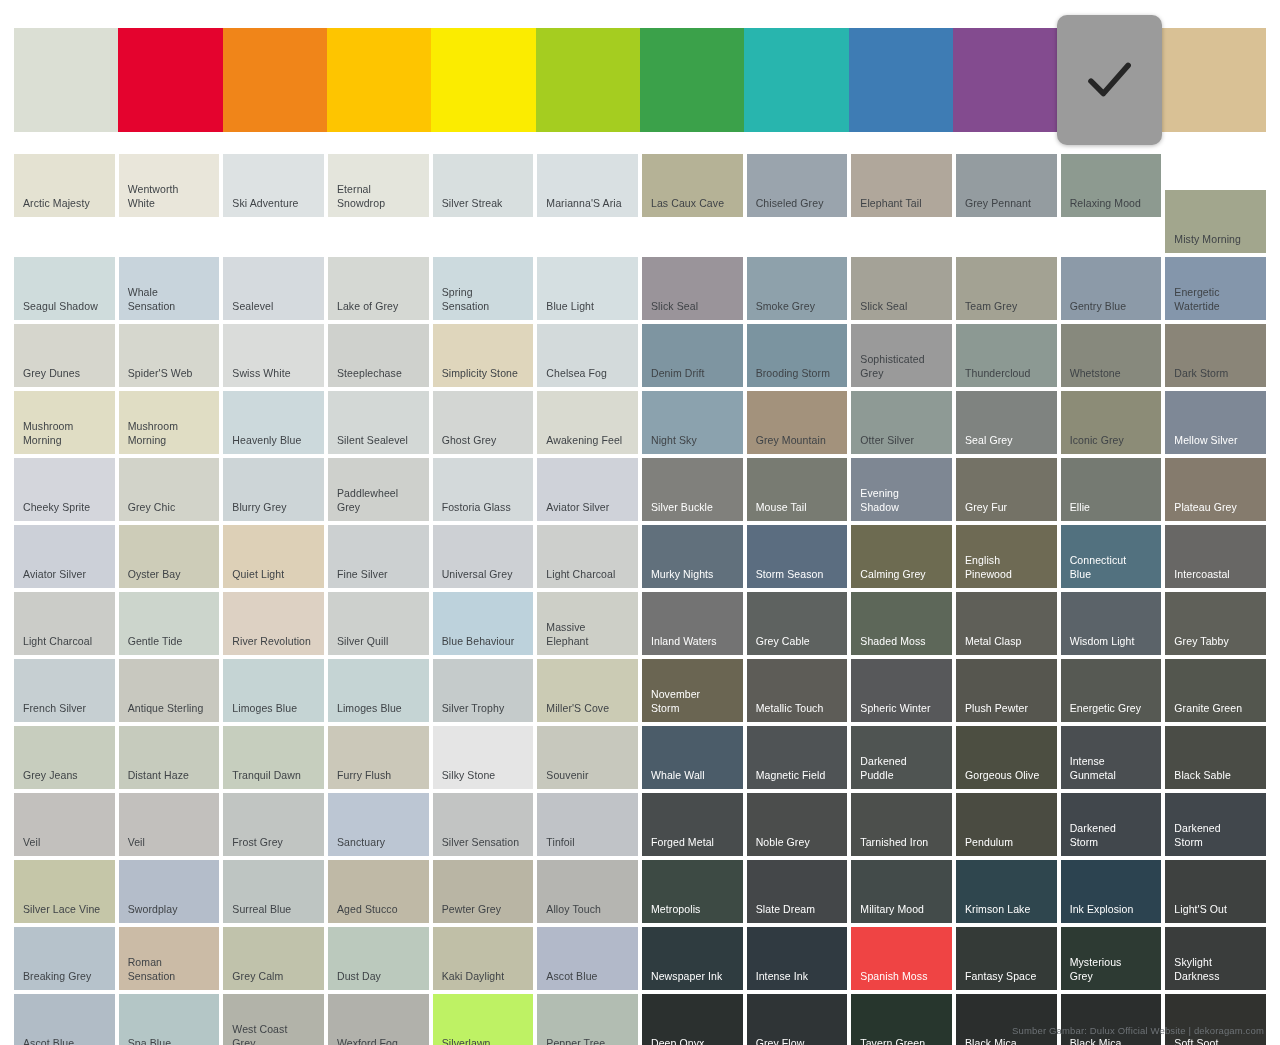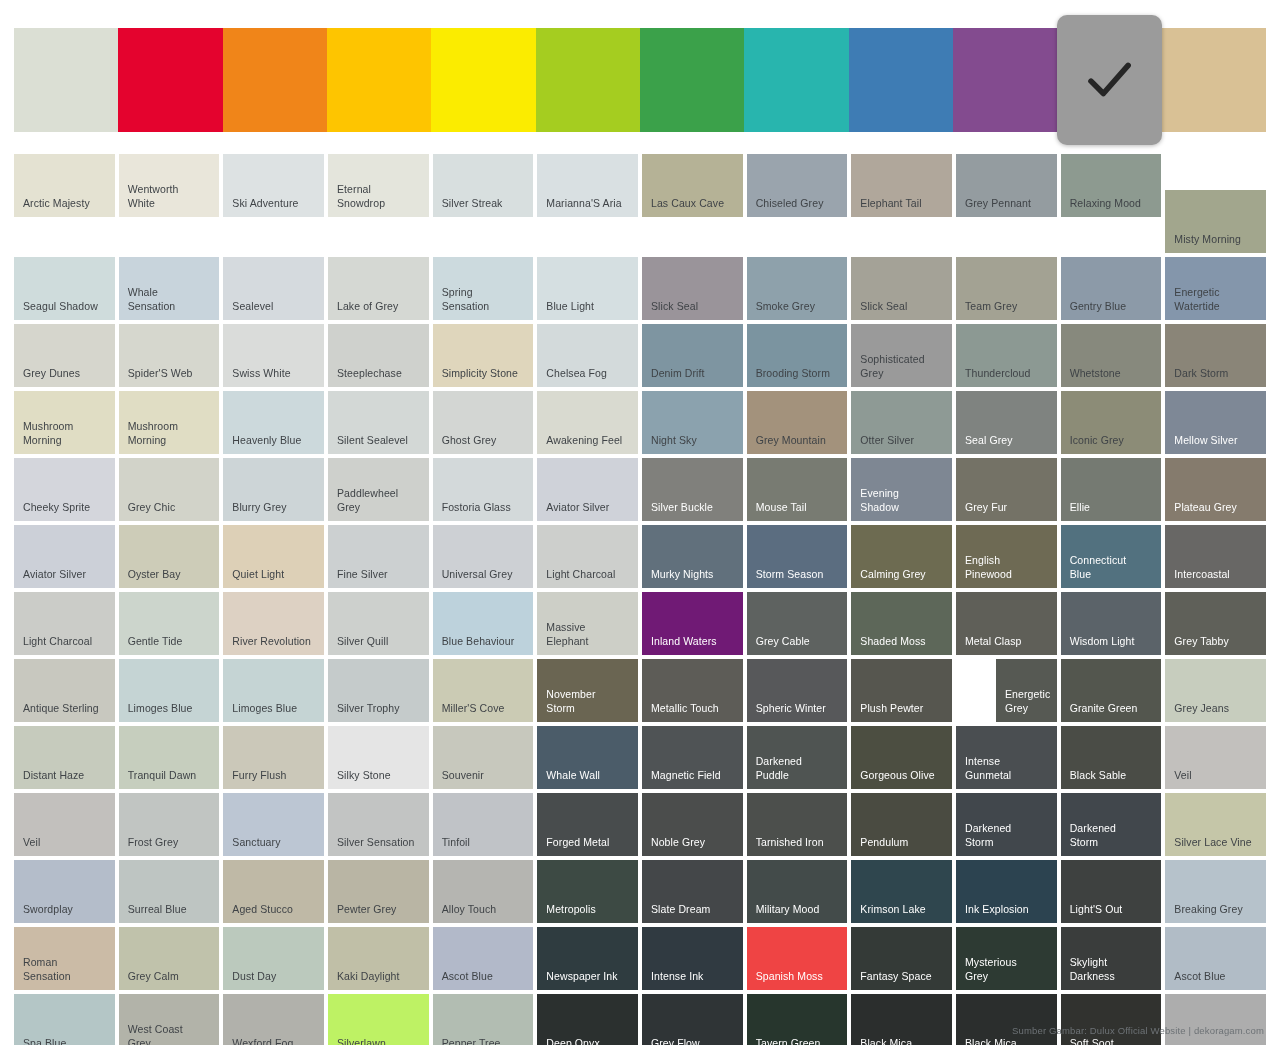--- a/index.html
+++ b/index.html
@@ -356,37 +356,40 @@
       <div class="swatch" style="background: rgb(205, 208, 205);">
         <span class="swatch-label">Silver Quill</span>
       </div>
       <div class="swatch" style="background: rgb(189, 210, 220);">
         <span class="swatch-label">Blue Behaviour</span>
       </div>
       <div class="swatch" style="background: rgb(205, 207, 199);">
         <span class="swatch-label">Massive
 Elephant</span>
       </div>
-      <div class="swatch light-text" style="background: #701a75;">
+      <div class="swatch light-text" style="background: #737373;">
         <span class="swatch-label">Inland Waters</span>
       </div>
       <div class="swatch light-text" style="background: rgb(94, 98, 96);">
         <span class="swatch-label">Grey Cable</span>
       </div>
       <div class="swatch light-text" style="background: rgb(93, 103, 89);">
         <span class="swatch-label">Shaded Moss</span>
       </div>
       <div class="swatch light-text" style="background: rgb(95, 95, 88);">
         <span class="swatch-label">Metal Clasp</span>
       </div>
       <div class="swatch light-text" style="background: rgb(91, 99, 105);">
         <span class="swatch-label">Wisdom Light</span>
       </div>
       <div class="swatch light-text" style="background: rgb(95, 96, 89);">
         <span class="swatch-label">Grey Tabby</span>
+      </div>
+      <div class="swatch" style="background: rgb(198, 207, 210);">
+        <span class="swatch-label">French Silver</span>
       </div>
       <div class="swatch" style="background: rgb(200, 200, 191);">
         <span class="swatch-label">Antique Sterling</span>
       </div>
       <div class="swatch" style="background: rgb(197, 212, 212);">
         <span class="swatch-label">Limoges Blue</span>
       </div>
       <div class="swatch" style="background: rgb(197, 212, 212);">
         <span class="swatch-label">Limoges Blue</span>
       </div>
@@ -402,21 +405,21 @@
       </div>
       <div class="swatch light-text" style="background: rgb(93, 92, 87);">
         <span class="swatch-label">Metallic Touch</span>
       </div>
       <div class="swatch light-text" style="background: rgb(87, 88, 90);">
         <span class="swatch-label">Spheric Winter</span>
       </div>
       <div class="swatch light-text" style="background: rgb(86, 86, 79);">
         <span class="swatch-label">Plush Pewter</span>
       </div>
-      <div class="swatch light-text" style="background: rgb(86, 89, 83); margin-left: 40px;">
+      <div class="swatch light-text" style="background: rgb(86, 89, 83);">
         <span class="swatch-label">Energetic Grey</span>
       </div>
       <div class="swatch light-text" style="background: rgb(83, 86, 78);">
         <span class="swatch-label">Granite Green</span>
       </div>
       <div class="swatch" style="background: rgb(199, 205, 190);">
         <span class="swatch-label">Grey Jeans</span>
       </div>
       <div class="swatch" style="background: rgb(198, 203, 189);">
         <span class="swatch-label">Distant Haze</span>

